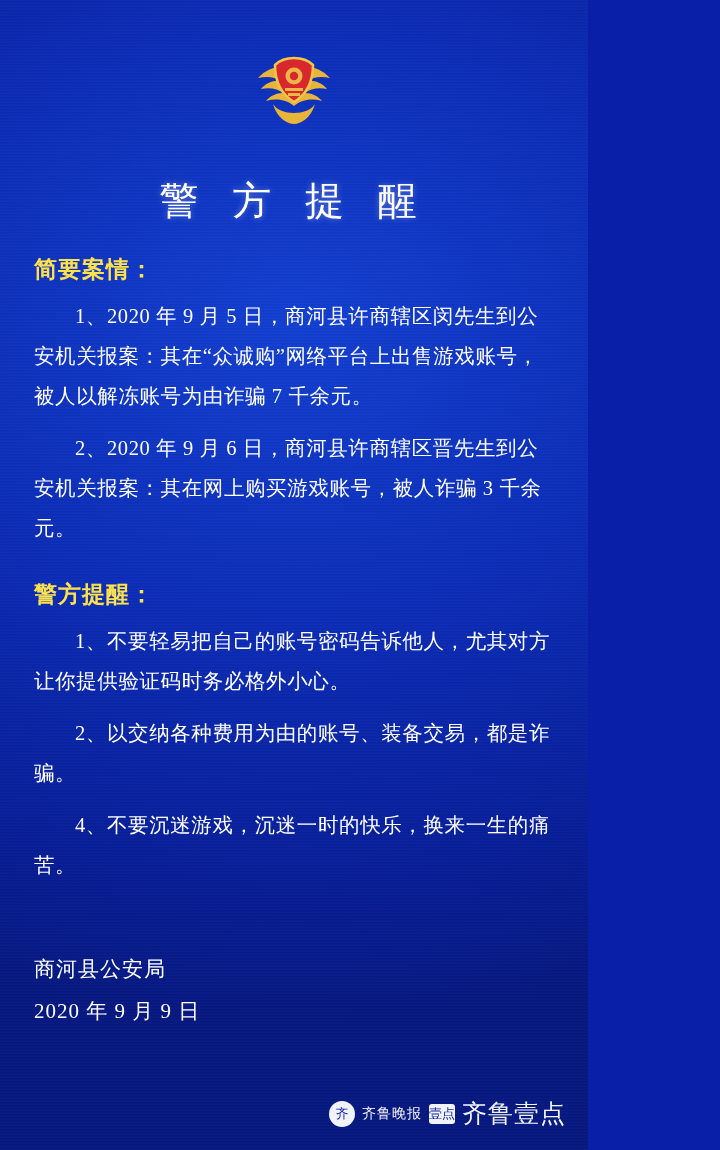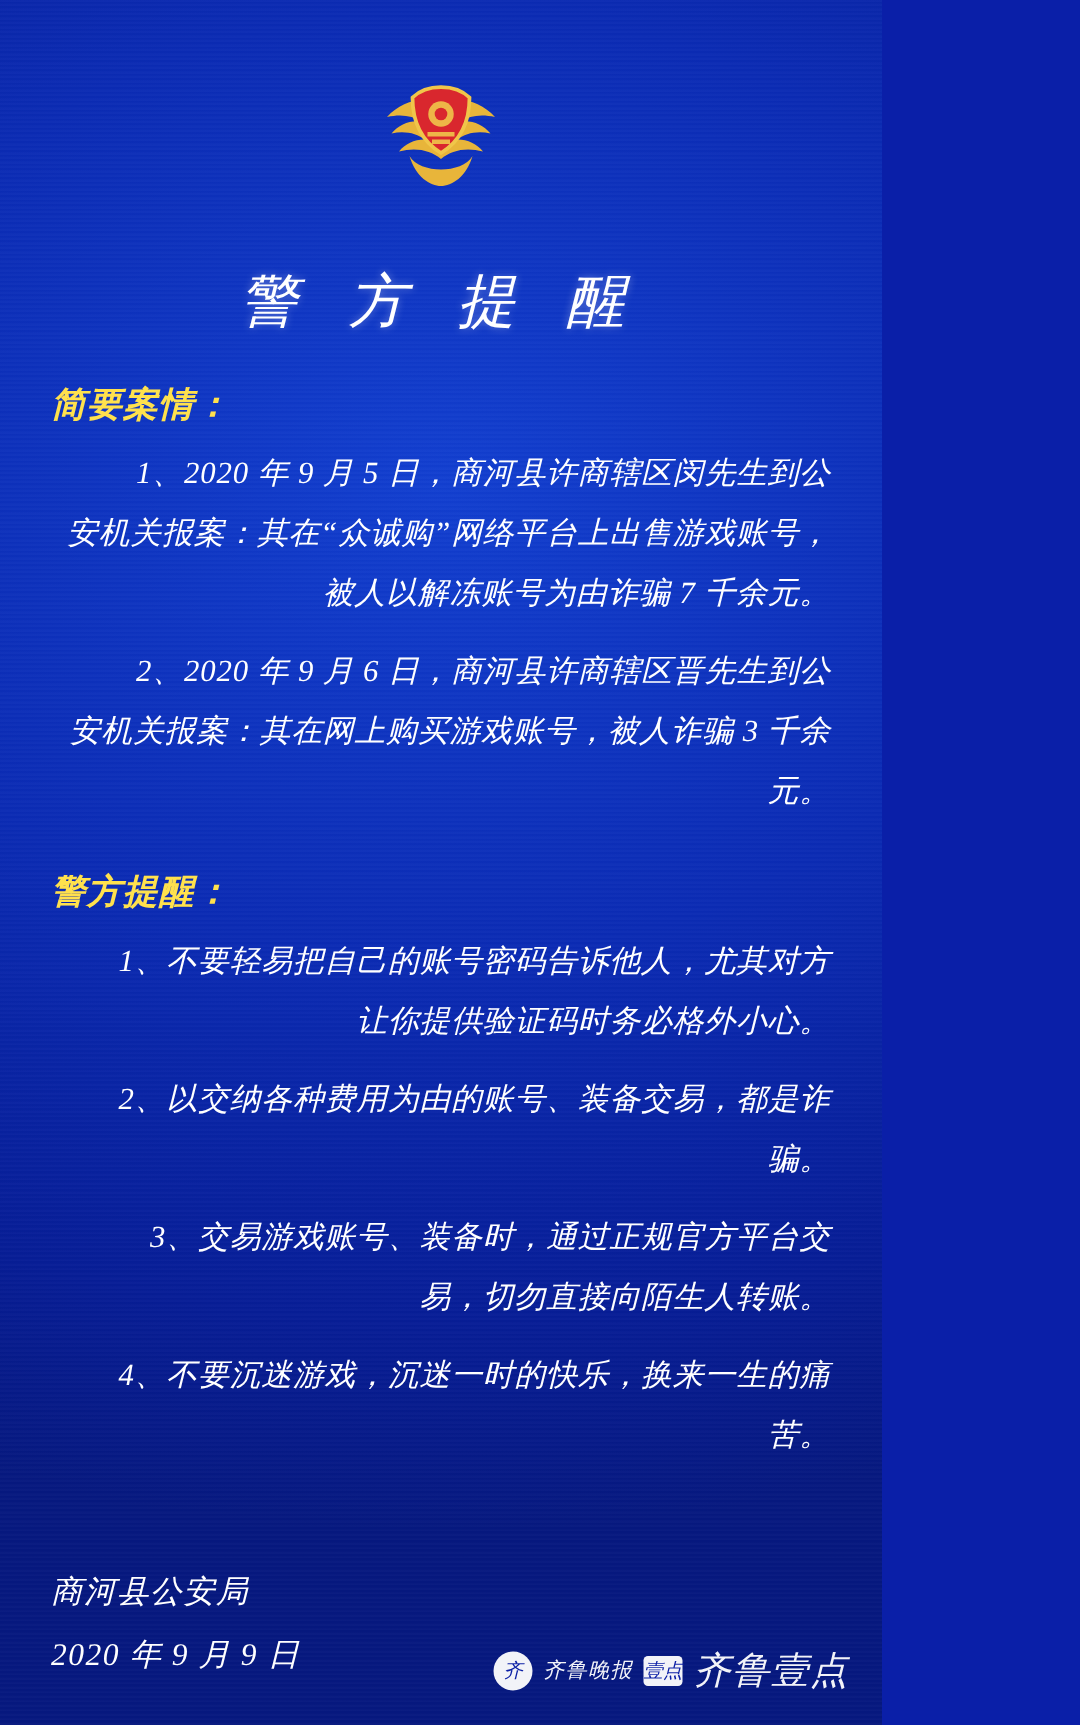--- a/index.html
+++ b/index.html
@@ -14,21 +14,20 @@
     background: #0a1fa8;
   }
   .poster {
     position: relative;
     width: 588px;
     height: 1150px;
     box-sizing: border-box;
     background:
       radial-gradient(ellipse 900px 700px at 50% 28%, #123fd0 0%, #0b2bb4 45%, #071d96 80%, #06187f 100%);
     overflow: hidden;
-    font-style: italic;
   }
   .poster::after {
     content: "";
     position: absolute;
     inset: 0;
     pointer-events: none;
     background:
       repeating-linear-gradient(0deg, rgba(255,255,255,0.018) 0px, rgba(255,255,255,0.018) 1px, rgba(0,0,0,0.012) 2px, rgba(0,0,0,0.012) 3px);
   }
   .content {
@@ -72,21 +71,20 @@
     margin-top: 30px;
   }
 
   p.para {
     color: #ffffff;
     font-size: 20.5px;
     line-height: 1.95;
     margin: 12px 0 0 0;
     text-indent: 2em;
     letter-spacing: 0.6px;
-    text-align: right;
   }
 
   .signature {
     margin-top: 62px;
     padding-right: 60px;
     color: #ffffff;
     font-size: 21px;
     line-height: 2.0;
     letter-spacing: 1px;
   }
@@ -167,21 +165,20 @@
 
     <h1 class="title">警 方 提 醒</h1>
 
     <div class="section-head">简要案情：</div>
     <p class="para">1、2020 年 9 月 5 日，商河县许商辖区闵先生到公安机关报案：其在“众诚购”网络平台上出售游戏账号，被人以解冻账号为由诈骗 7 千余元。</p>
     <p class="para">2、2020 年 9 月 6 日，商河县许商辖区晋先生到公安机关报案：其在网上购买游戏账号，被人诈骗 3 千余元。</p>
 
     <div class="section-head second">警方提醒：</div>
     <p class="para">1、不要轻易把自己的账号密码告诉他人，尤其对方让你提供验证码时务必格外小心。</p>
     <p class="para">2、以交纳各种费用为由的账号、装备交易，都是诈骗。</p>
-    <p class="para">3、交易游戏账号、装备时，通过正规官方平台交易，切勿直接向陌生人转账。</p>
     <p class="para">4、不要沉迷游戏，沉迷一时的快乐，换来一生的痛苦。</p>
 
     <div class="signature">
       <div>商河县公安局</div>
       <div>2020 年 9 月 9 日</div>
     </div>
 
   </div>
 
   <div class="footer">

